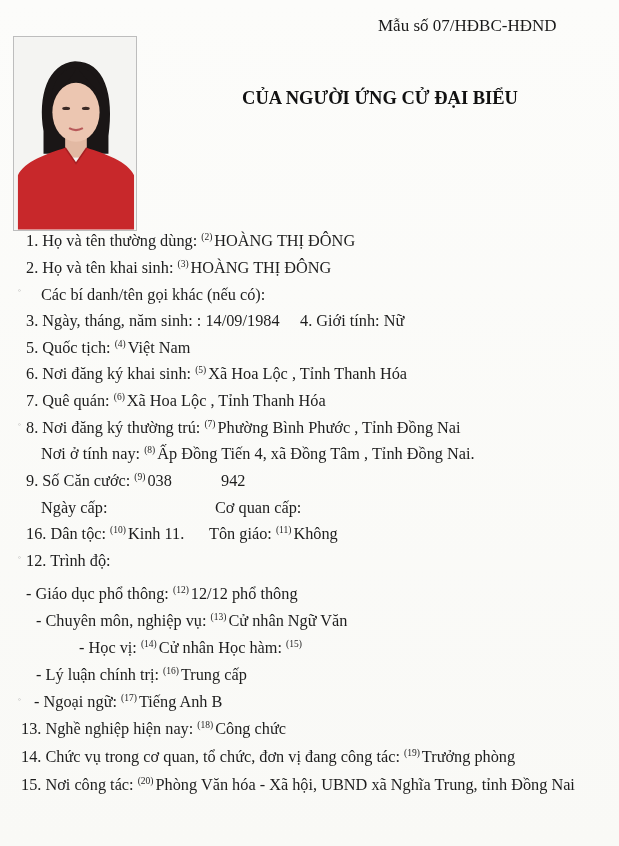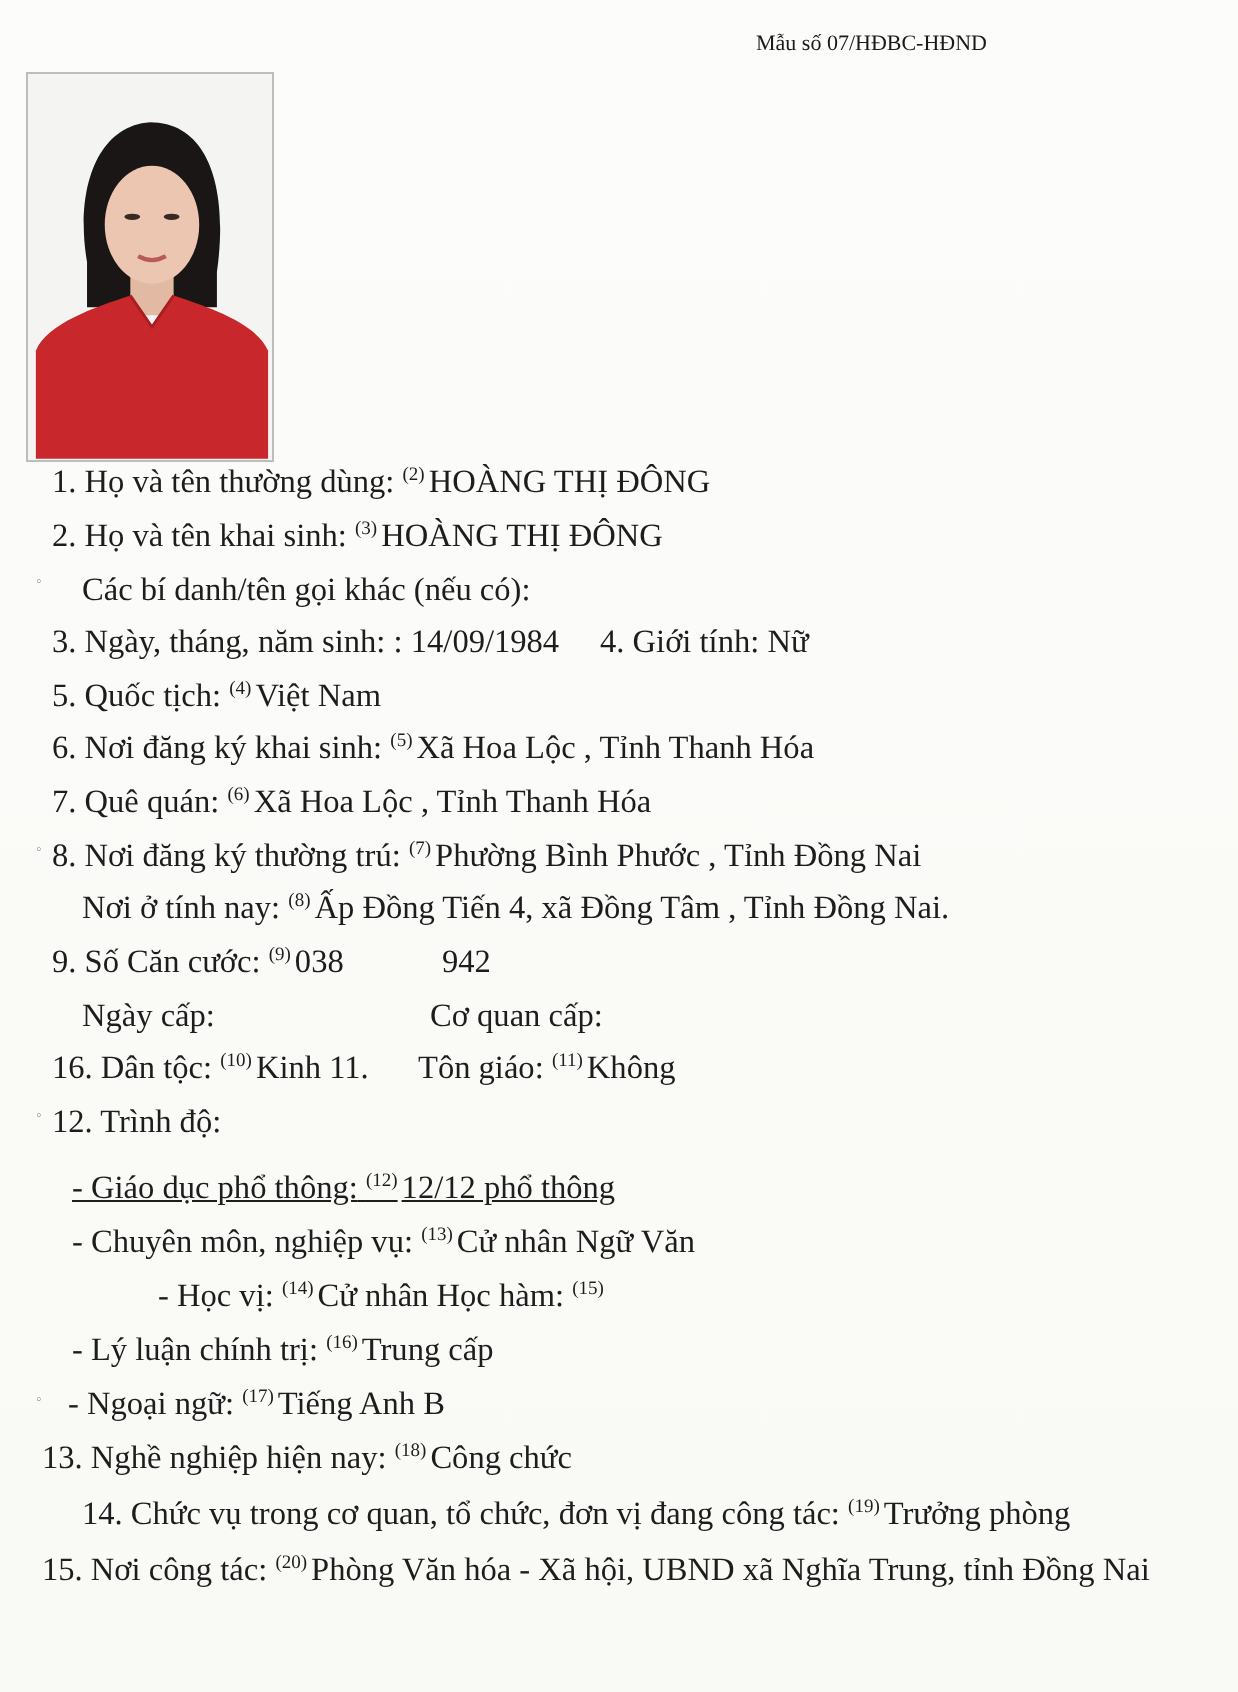--- a/index.html
+++ b/index.html
@@ -6,21 +6,21 @@
   body {
     width: 619px; height: 846px; overflow: hidden;
     background: #fbfbf9;
     font-family: "Liberation Serif", "DejaVu Serif", serif;
     color: #1c1c1c;
     position: relative;
   }
   .page { position: absolute; inset: 0; background: linear-gradient(180deg,#fcfcfa 0%,#f9f9f6 100%); }
   .form-code {
     position: absolute; top: 16px; left: 378px;
-    font-size: 11px; letter-spacing: 0px; color: #1a1a1a;
+    font-size: 17px; letter-spacing: 0px; color: #1a1a1a;
   }
   .photo {
     position: absolute; left: 13px; top: 36px; width: 124px; height: 195px;
     border: 1px solid #bdbdbd; background: #f6f6f4; box-sizing: border-box; overflow: hidden;
   }
   .photo svg { display: block; width: 100%; height: 100%; }
   .title-block {
     position: absolute; top: 87px; left: 140px; width: 480px;
     text-align: center; font-weight: bold; font-size: 18.5px; line-height: 23px; color: #111;
   }
@@ -57,20 +57,21 @@
       <ellipse cx="73" cy="72" rx="4" ry="1.6" fill="#3a2a26"></ellipse>
 
       <path d="M56 92 Q63 96 70 92" stroke="#b85a5a" stroke-width="2.2" fill="none"></path>
 
       <path d="M4 195 L4 140 C10 126 34 118 52 112 L63 128 L74 112 C92 118 116 126 122 140 L122 195 Z" fill="#c8282b"></path>
       <path d="M52 112 L63 128 L74 112" stroke="#a81e22" stroke-width="1.5" fill="none"></path>
     </svg>
   </div>
 
   <div class="title-block">
+    <div>CỦA NGƯỜI ỨNG CỬ ĐẠI BIỂU</div>
   </div>
 
   <div class="body-lines">
 
     <div class="line" style="left:26px; top:231px;">
       <span>1. Họ và tên thường dùng:</span>
       <sup>(2)</sup><span>HOÀNG THỊ ĐÔNG</span>
     </div>
 
     <div class="line" style="left:26px; top:258px;">
@@ -138,21 +139,21 @@
     <div class="line" style="left:209px; top:524px;">
       <span>Tôn giáo:</span>
       <sup>(11)</sup><span>Không</span>
     </div>
 
     <span class="tick" style="left:18px; top:553px;">◦</span>
     <div class="line" style="left:26px; top:551px;">
       <span>12. Trình độ:</span>
     </div>
 
-    <div class="line" style="left:36px; top:584px;text-decoration:underline;">
+    <div class="line" style="left:26px; top:584px;">
       <span>- Giáo dục phổ thông:</span>
       <sup>(12)</sup><span>12/12 phổ thông</span>
     </div>
 
     <div class="line" style="left:36px; top:611px;">
       <span>- Chuyên môn, nghiệp vụ:</span>
       <sup>(13)</sup><span>Cử nhân Ngữ Văn</span>
     </div>
 
     <div class="line" style="left:36px; top:638px;margin-left:43px;">
@@ -170,21 +171,21 @@
     <div class="line" style="left:34px; top:692px;">
       <span>- Ngoại ngữ:</span>
       <sup>(17)</sup><span>Tiếng Anh B</span>
     </div>
 
     <div class="line" style="left:21px; top:719px;">
       <span>13. Nghề nghiệp hiện nay:</span>
       <sup>(18)</sup><span>Công chức</span>
     </div>
 
-    <div class="line" style="left:21px; top:747px;margin-left:20px;">
+    <div class="line" style="left:21px; top:747px;">
       <span>14. Chức vụ trong cơ quan, tổ chức, đơn vị đang công tác:</span>
       <sup>(19)</sup><span>Trưởng phòng</span>
     </div>
 
     <div class="line" style="left:21px; top:775px;">
       <span>15. Nơi công tác:</span>
       <sup>(20)</sup><span>Phòng Văn hóa - Xã hội, UBND xã Nghĩa Trung, tỉnh Đồng Nai</span>
     </div>
   </div>
 </div>

